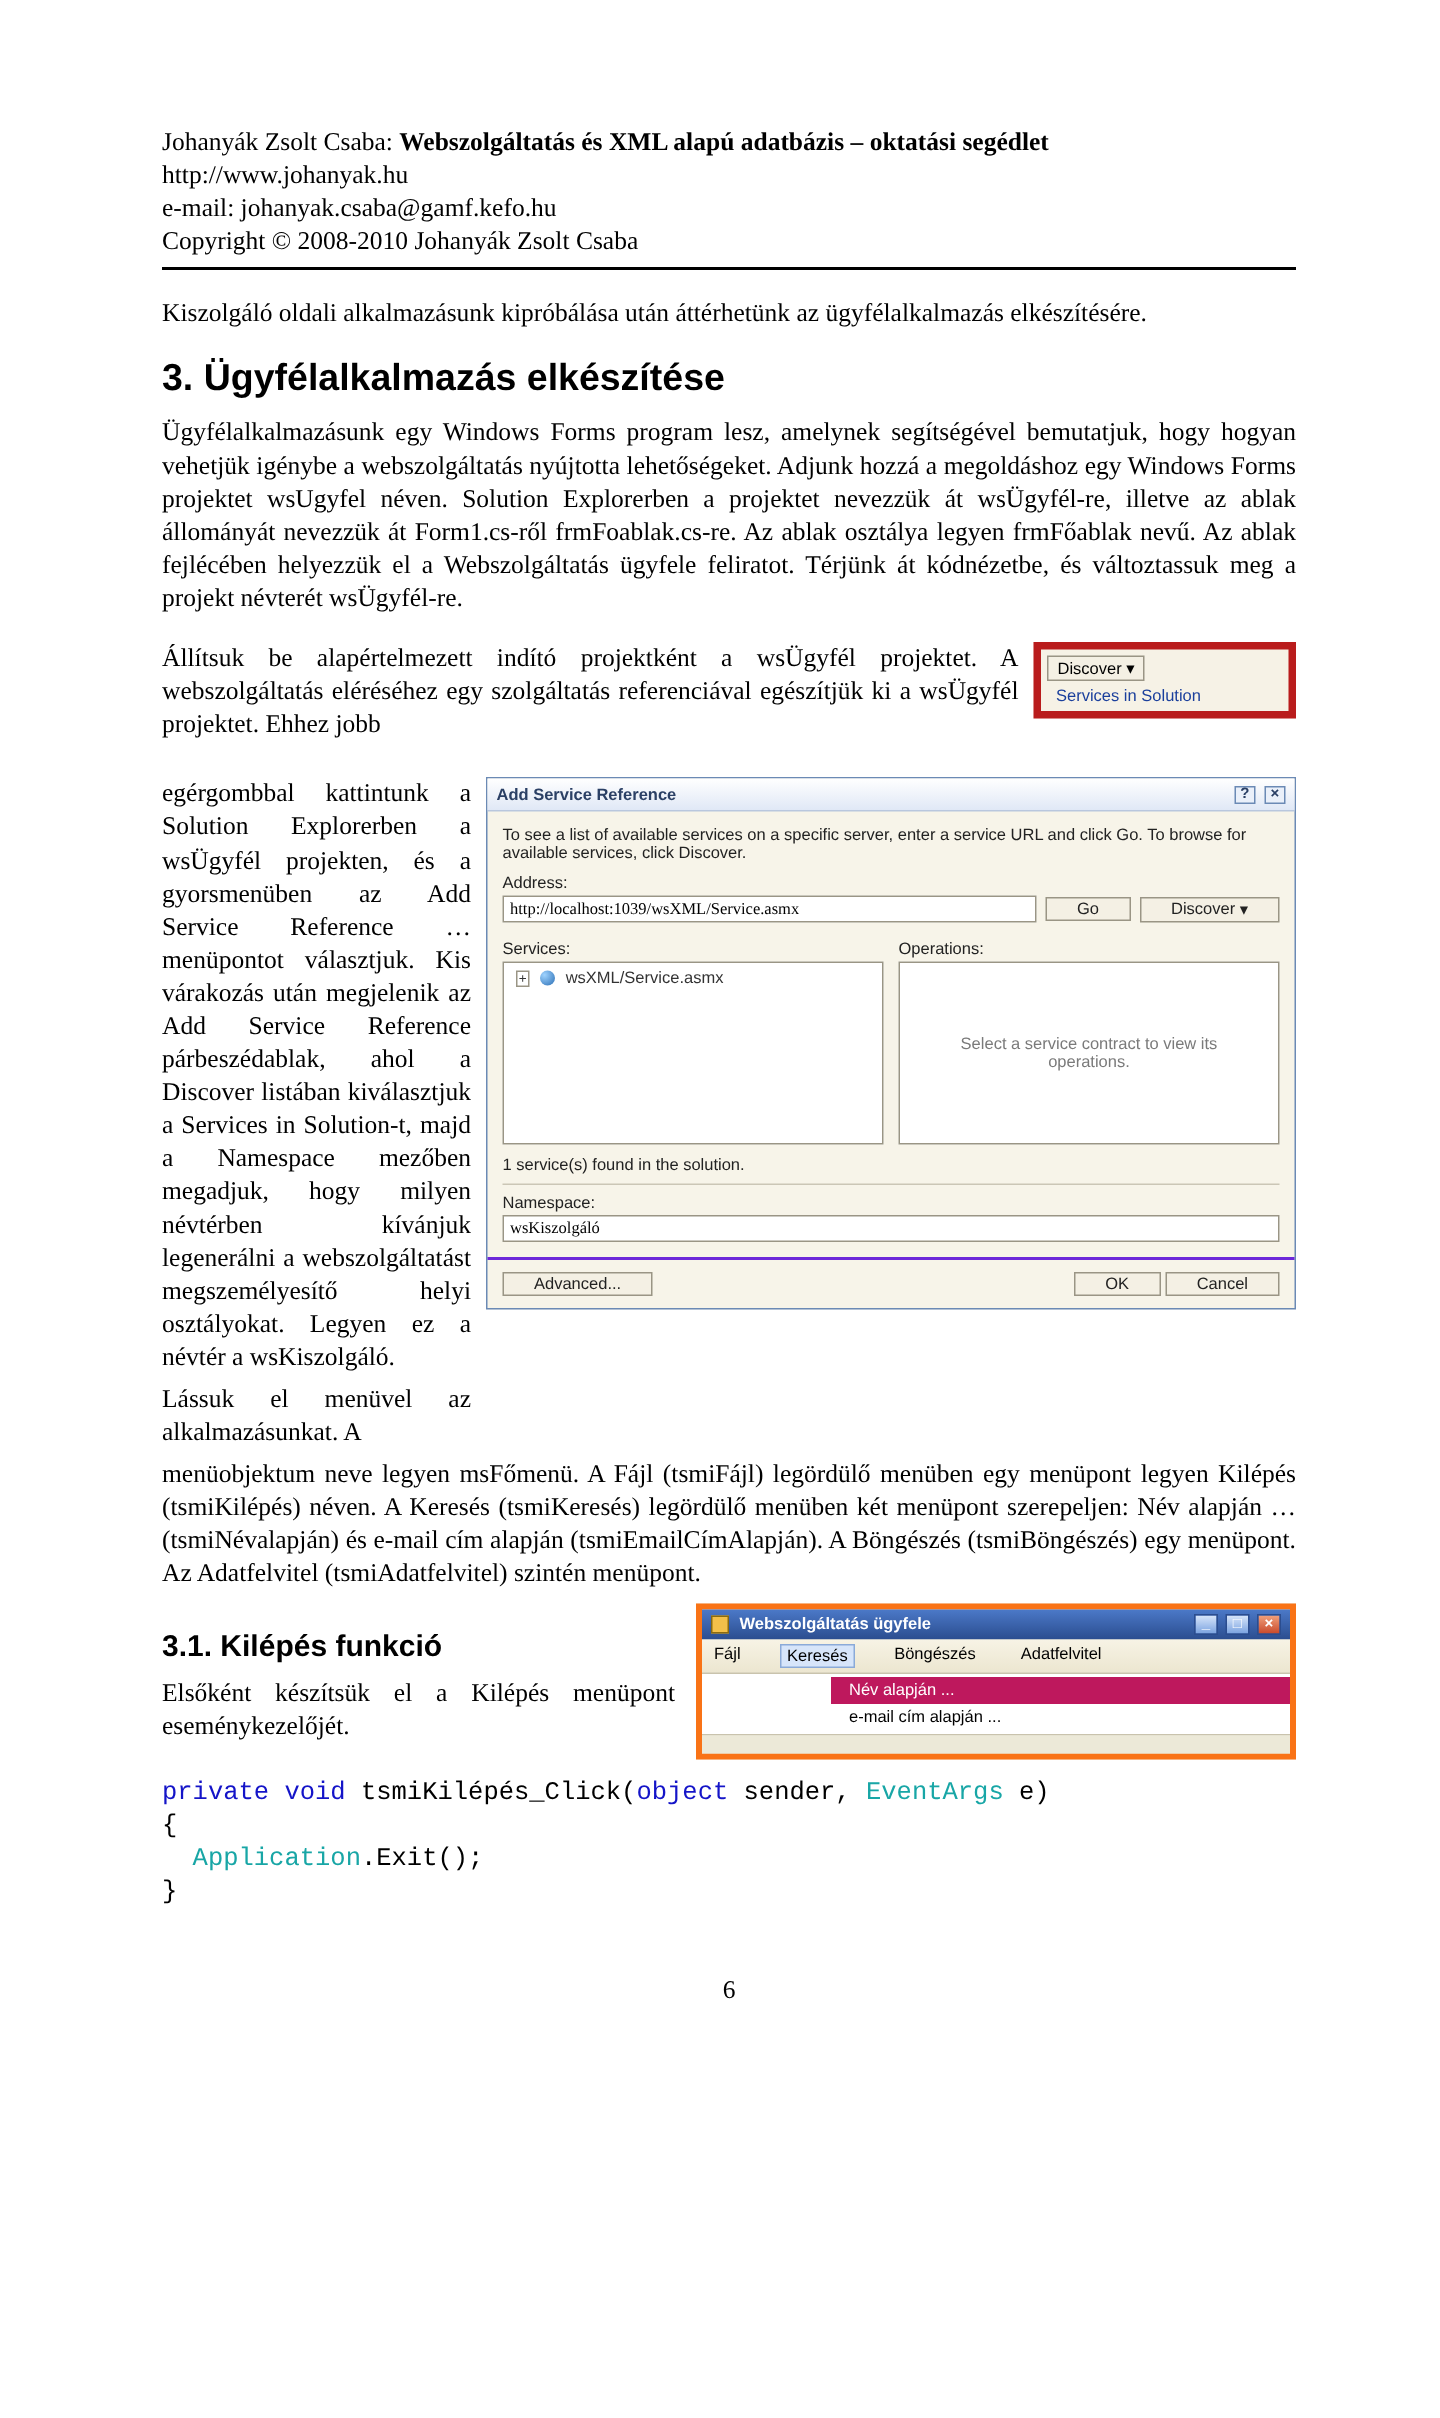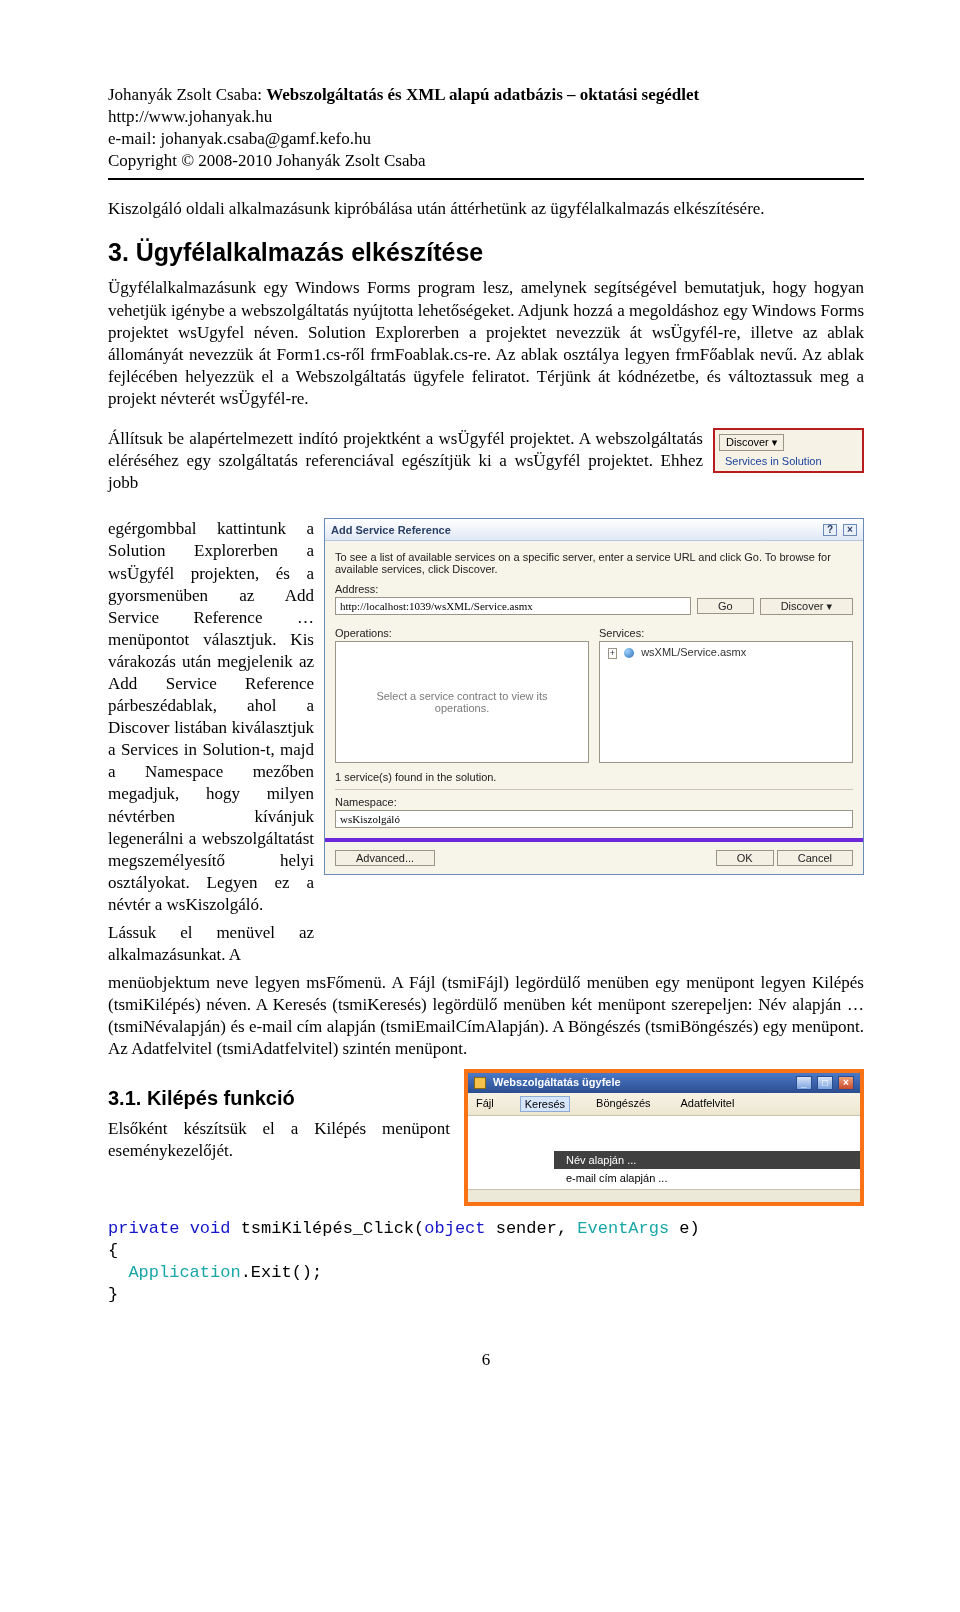--- a/index.html
+++ b/index.html
@@ -14,21 +14,21 @@
   .hdr .name { }
   .hdr .line { }
   .rule { height: 2px; background: #000; margin: 6px 0 18px 0; }
   .body p { margin: 0 0 6px 0; font-size: 17px; line-height: 1.3; text-align: justify; }
   .h2 { font-family: Arial, Helvetica, sans-serif; font-weight: bold; font-size: 25px; margin: 18px 0 10px 0; }
   .h3 { font-family: Arial, Helvetica, sans-serif; font-weight: bold; font-size: 20px; margin: 20px 0 8px 0; }
   .row { display: flex; align-items: flex-start; gap: 10px; margin-top: 18px; }
   .col-text { flex: 1; }
   .col-text p { text-align: justify; }
   .smallimg {
-    width: 151px; border: 2px solid #b91c1c; background: #f6f2e6;
+    width: 175px; border: 5px solid #b91c1c; background: #f6f2e6;
     font-family: Tahoma, Arial, sans-serif; font-size: 11px;
     padding: 4px;
   }
   .smallimg .btn {
     display:inline-block; background:#f4f0e4; border:1px solid #9a9585;
     padding: 1px 6px; margin-right:4px; font-size:11px;
   }
   .smallimg .lbl { color:#1a3f9c; padding: 4px 0 0 6px; }
   .asr-wrap { width: 540px; }
   .asr {
@@ -48,35 +48,35 @@
   .asr .pane { flex:1; }
   .asr .list { border:1px solid #9a9585; background:#fff; height:122px; padding:4px 6px; font-size:11px; color:#333; position:relative; }
   .asr .ops .list { color:#7a7a7a; display:flex; align-items:center; justify-content:center; text-align:center; padding:0 12px; }
   .asr .tree { font-size:11px; }
   .asr .tree .node { padding-left:2px; }
   .asr .tree .exp { display:inline-block; width:9px; text-align:center; border:1px solid #9a9585; margin-right:4px; font-size:9px; line-height:9px; }
   .asr .tree .globe { display:inline-block; width:10px;height:10px;border-radius:50%; background:radial-gradient(circle at 30% 30%, #9fd3ff, #2b6fb5); margin-right:4px; vertical-align:middle; }
   .asr .found { margin-top:8px; }
   .asr .sep { height:1px; background:#cbc6b6; margin:6px 0; }
   .asr .ns { width:100%; }
-  .asr .footer { display:flex; justify-content:space-between; align-items:center; padding:8px 10px; border-top:4px solid #6d28d9; }
+  .asr .footer { display:flex; justify-content:space-between; align-items:center; padding:8px 10px; border-top:2px solid #6d28d9; }
   .winmenu {
     width:400px; border:4px solid #f97316;
     font-family: Tahoma, Arial, sans-serif; font-size:11px;
     background:#ece9d8;
   }
   .winmenu .title { background:linear-gradient(#4b79c8,#2b4d8f); color:#fff; padding:3px 6px; display:flex; align-items:center; justify-content:space-between; font-weight:bold; }
   .winmenu .title .caps span { display:inline-block; width:16px;height:14px; background:linear-gradient(#d7e5fa,#7ba3e0); border:1px solid #2b4d8f; margin-left:2px; font-size:10px; text-align:center; line-height:12px; }
   .winmenu .title .caps .x { background:linear-gradient(#f0a07b,#c94a2b); }
   .winmenu .bar { background:linear-gradient(#f7f3e5,#ece6d0); padding:3px 4px; display:flex; gap:22px; border-bottom:1px solid #c9c3ad; }
   .winmenu .bar span { padding:1px 4px; }
   .winmenu .bar .open { background:#d7e5fa; border:1px solid #8baad8; }
   .winmenu .sub { padding:2px 0 2px 86px; background:#fff; border-bottom:1px solid #c9c3ad; }
   .winmenu .sub .item { padding:3px 12px; }
-  .winmenu .sub .hl { background:#404040; color:#fff;margin-top:33px; }
+  .winmenu .sub .hl { background:#be185d; color:#fff; }
   .winmenu .spacer { height:12px; background:#ece9d8; }
 
   .flow3 { overflow:hidden; }
   .flow3 .rf { float:right; margin: 2px 0 6px 14px; }
 
   .code { font-family: "Courier New", monospace; font-size:17px; line-height:1.3; white-space:pre; margin-top:6px; }
   .kw { color:#1414c8; }
   .typ { color:#18a6a6; }
   .plain { color:#000; }
 
@@ -139,36 +139,36 @@
             <div class="lbl">Address:</div>
             <div class="addrrow">
               <input class="addr" type="text" value="http://localhost:1039/wsXML/Service.asmx" style="">
               <span class="btn">Go</span>
               <span class="btn">
                 <span>Discover</span>
                 <span>▾</span>
               </span>
             </div>
             <div class="cols">
-              <div class="pane ops">
-                <div class="lbl">Operations:</div>
-                <div class="list">
-                  <span>Select a service contract to view its operations.</span>
-                </div>
-              </div>
               <div class="pane">
                 <div class="lbl">Services:</div>
                 <div class="list">
                   <div class="tree">
                     <div class="node">
                       <span class="exp">+</span>
                       <span class="globe"></span>
                       <span>wsXML/Service.asmx</span>
                     </div>
                   </div>
+                </div>
+              </div>
+              <div class="pane ops">
+                <div class="lbl">Operations:</div>
+                <div class="list">
+                  <span>Select a service contract to view its operations.</span>
                 </div>
               </div>
             </div>
             <div class="found">1 service(s) found in the solution.</div>
             <div class="sep"></div>
             <div class="lbl">Namespace:</div>
             <input class="ns" type="text" value="wsKiszolgáló" style="">
           </div>
           <div class="footer">
             <span class="btn">Advanced...</span>

